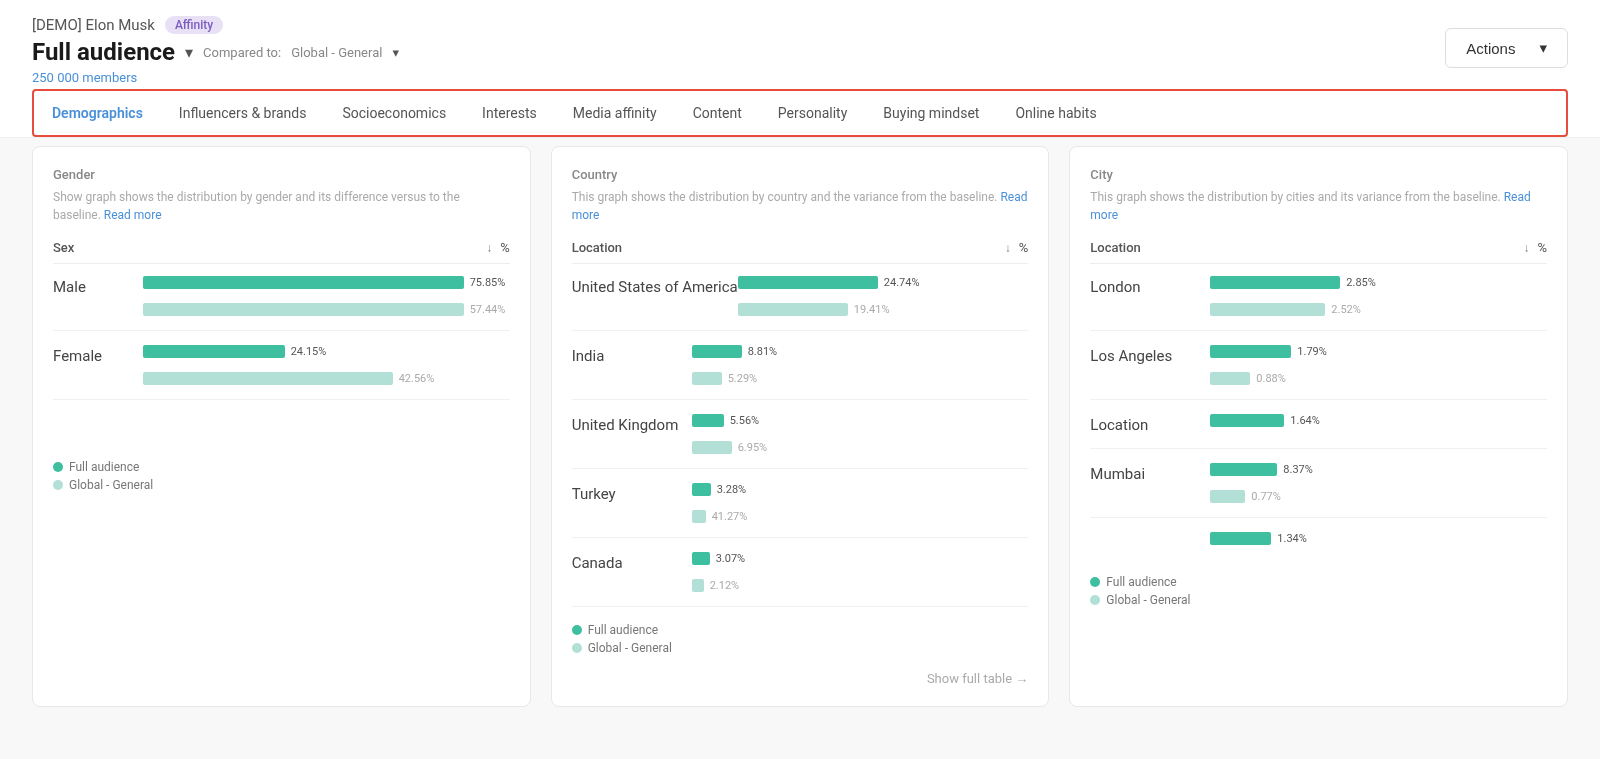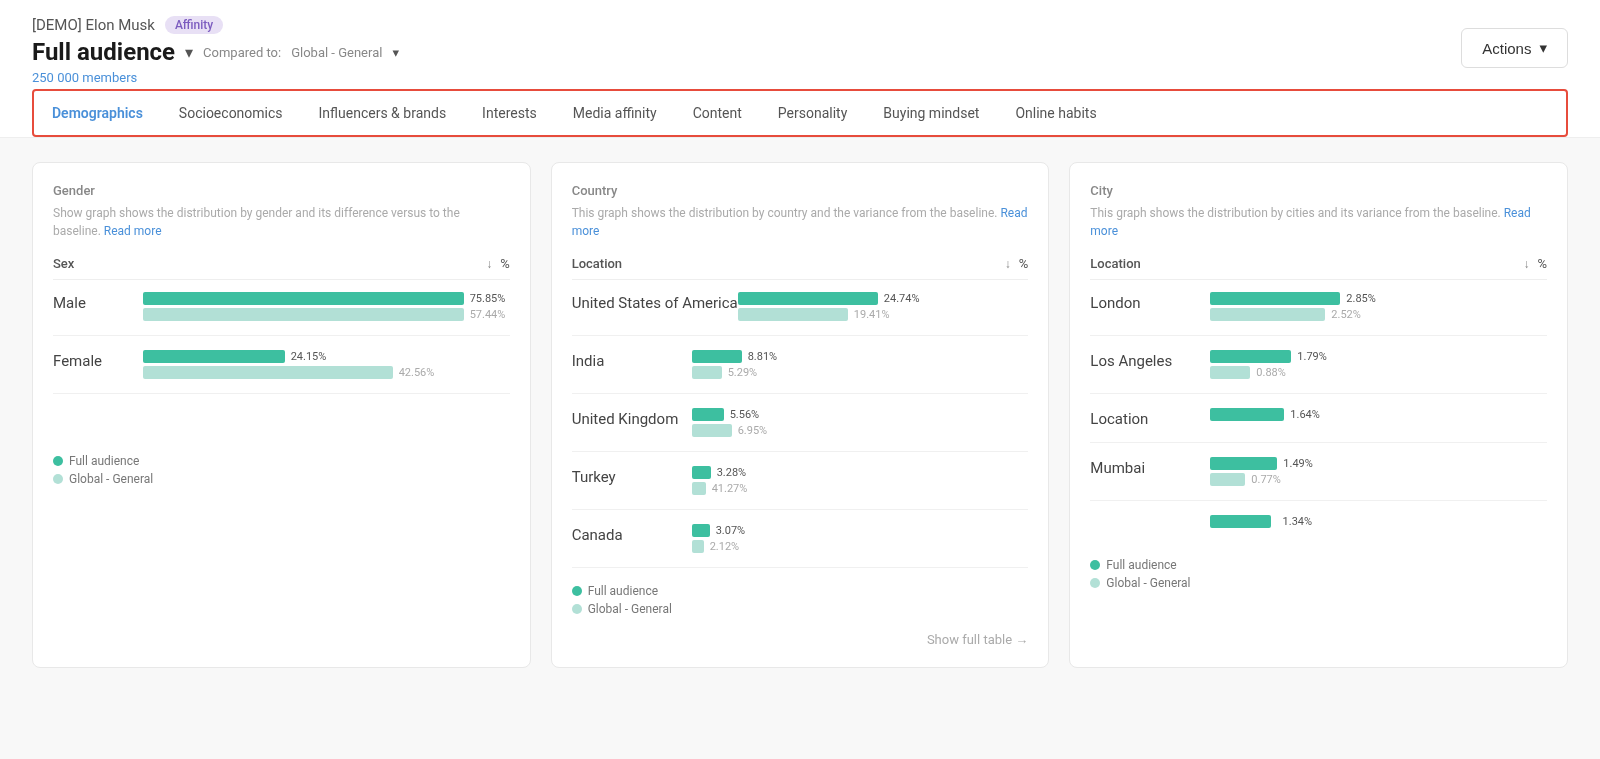--- a/index.html
+++ b/index.html
@@ -63,21 +63,21 @@
       right: 32px;
       background: #fff;
       border: 1px solid #ddd;
       border-radius: 6px;
       padding: 10px 20px;
       font-size: 15px;
       color: #333;
       cursor: pointer;
       display: flex;
       align-items: center;
-      gap: 8px;
+      gap: 24px;
     }
     .nav-tabs {
       display: flex;
       gap: 0;
       border: 2px solid #e74c3c;
       border-radius: 4px;
       padding: 4px 0;
       margin-top: 4px;
       overflow: visible;
     }
@@ -87,21 +87,21 @@
       color: #555;
       font-size: 14px;
       white-space: nowrap;
       border-radius: 4px;
     }
     .nav-tab.active {
       color: #4a90d9;
       font-weight: 600;
     }
     .content-area {
-      padding: 24px 32px;
+      padding: 8px 32px;
       position: relative;
     }
     .cards-row {
       display: grid;
       grid-template-columns: 1fr 1fr 1fr;
       gap: 20px;
     }
     .card {
       background: #fff;
       border-radius: 8px;
@@ -207,21 +207,21 @@
       font-size: 15px;
       color: #444;
       min-width: 90px;
       padding-top: 2px;
     }
     .row-name.wide { min-width: 120px; }
     .row-bars {
       flex: 1;
       display: flex;
       flex-direction: column;
-      gap: 3px;
+      gap: 14px;
     }
   </style>
 </head>
 <body>
 
 <div style="position: relative; background: #c4b5fd; min-height: 120px;">
   <div class="top-bar">
     <div class="title-row">
       <span class="demo-label">[DEMO] Elon Musk</span>
       <span class="affinity-badge">Affinity</span>
@@ -230,22 +230,22 @@
       <span class="audience-title">Full audience</span>
       <span class="dropdown-arrow">▾</span>
       <span class="compared-to">Compared to:</span>
       <a class="compared-to">Global - General</a>
       <span class="dropdown-arrow" style="font-size:13px;">▾</span>
     </div>
     <div class="members-count">250 000 members</div>
 
     <div class="nav-tabs">
       <div class="nav-tab active" style="color:#4a90d9; font-weight:600;">Demographics</div>
+      <div class="nav-tab">Influencers &amp; brands</div>
       <div class="nav-tab">Socioeconomics</div>
-      <div class="nav-tab">Influencers &amp; brands</div>
       <div class="nav-tab">Interests</div>
       <div class="nav-tab">Media affinity</div>
       <div class="nav-tab">Content</div>
       <div class="nav-tab">Personality</div>
       <div class="nav-tab">Buying mindset</div>
       <div class="nav-tab">Online habits</div>
     </div>
   </div>
 
   <button class="actions-btn">
@@ -461,31 +461,31 @@
             <span class="bar-pct">1.64%</span>
           </div>
         </div>
       </div>
 
       <div class="data-row">
         <div class="row-name wide">Mumbai</div>
         <div class="row-bars">
           <div class="single-bar-row">
             <div class="bar-fill primary" style="width:67px;"></div>
-            <span class="bar-pct">1.49%</span>
+            <span class="bar-pct">8.37%</span>
           </div>
           <div class="single-bar-row">
             <div class="bar-fill secondary" style="width:35px;"></div>
             <span class="bar-pct secondary-pct">0.77%</span>
           </div>
         </div>
       </div>
 
 
-      <div class="data-row" style="border-bottom:none;text-align:center;">
+      <div class="data-row" style="border-bottom:none;">
         <div class="row-name wide"></div>
         <div class="row-bars">
           <div class="single-bar-row">
             <div class="bar-fill primary" style="width:61px;"></div>
             <span class="bar-pct">1.34%</span>
           </div>
         </div>
       </div>
 
       <div class="legend">

